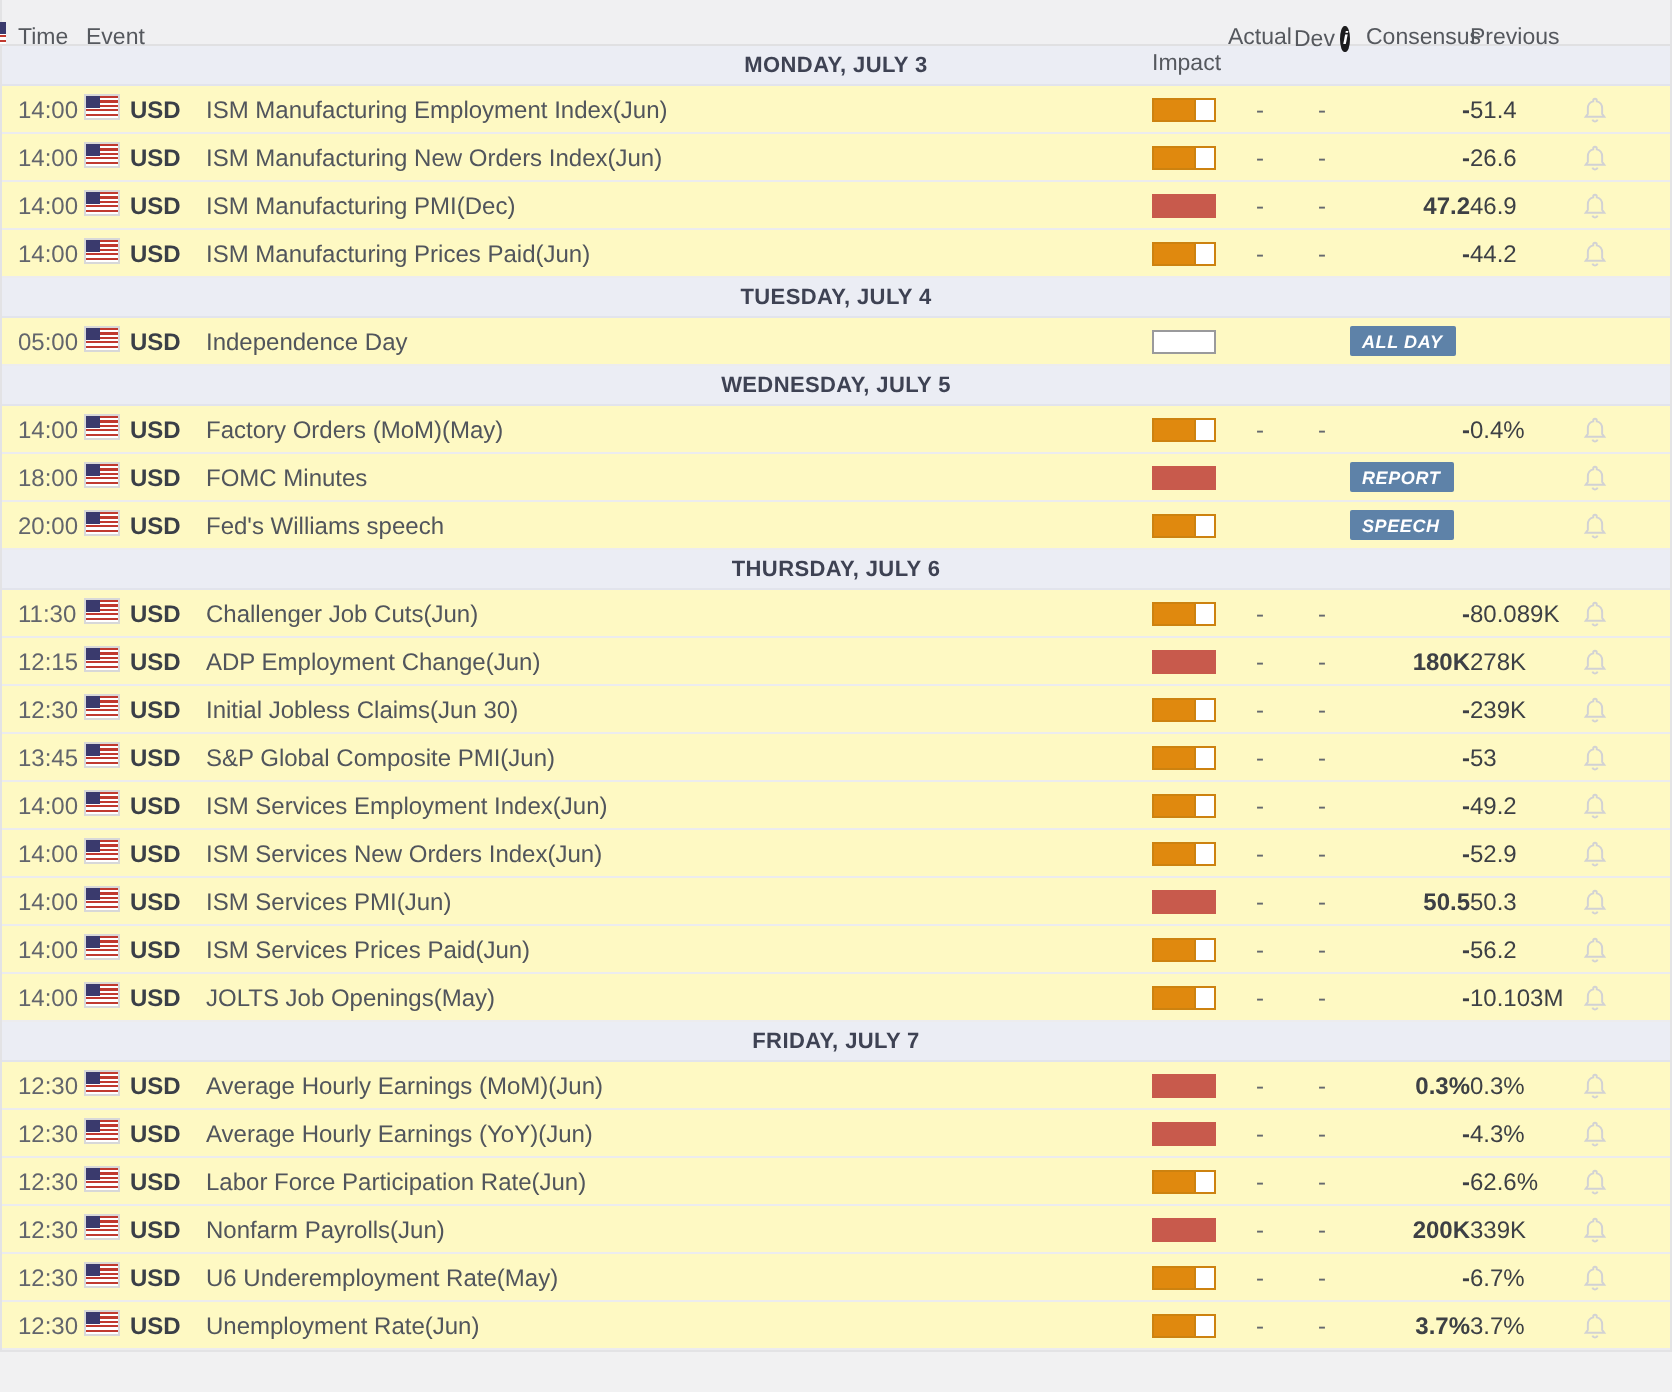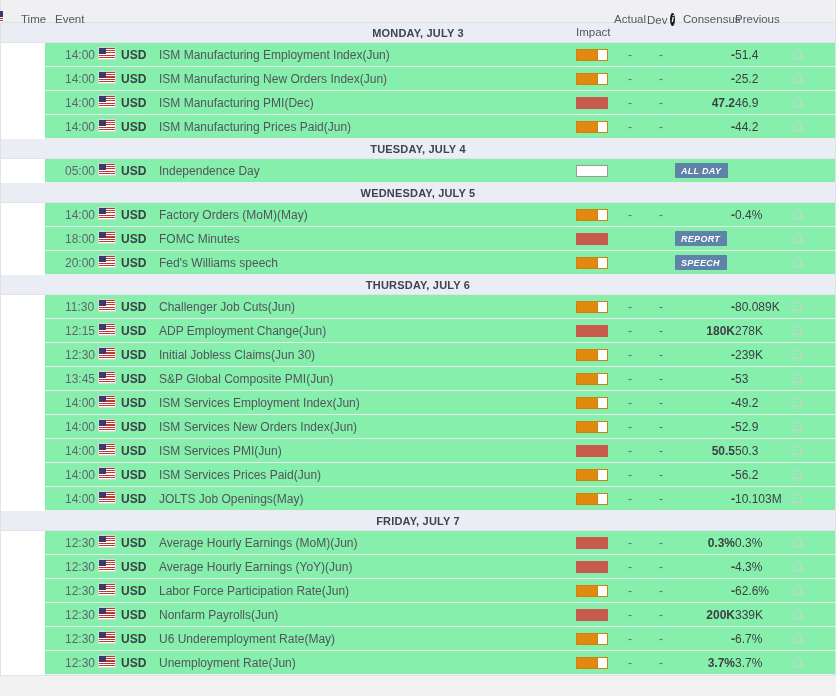--- a/index.html
+++ b/index.html
@@ -15,21 +15,21 @@
     background: #fff;
     border-left: 1px solid #e3e3e5;
     border-right: 1px solid #e3e3e5;
     border-bottom: 1px solid #e3e3e5;
   }
   
   .grid {
     display: grid;
     grid-template-columns: 34px 22px 38px 1fr 40px 34px 28px 60px 40px 44px;
     align-items: center;
-    padding-left: 20px;
+    padding-left: 8px;
     padding-right: 16px;
   }
   .thead {
     height: 23px;
     background: #f0f0f2;
     border-bottom: 1px solid #e0e0e2;
     font-size: 11.5px;
     color: #55585e;
   }
   .thead .h-event { grid-column: 2 / 5; }
@@ -50,22 +50,21 @@
     background: #ebedf4;
     border-bottom: 1px solid #e2e4ec;
     display: flex; align-items: center; justify-content: center;
     font-size: 11px; font-weight: bold; color: #3e4253;
     letter-spacing: .2px;
   }
   .row {
     height: 24px;
     border-bottom: 1px solid #ececee;
     font-size: 12px;
-    background: #86efac;
-    margin-left: 44px;
+    background: #fef9c3;
   }
   .c-time { color: #62656c; }
   .flag {
     display: inline-block; width: 16px; height: 11px; position: relative;
     background: repeating-linear-gradient(to bottom, #c0392f 0 1.1px, #fff 1.1px 2.2px);
     outline: 1px solid #d8d8d8;
   }
   .flag::after {
     content: ""; position: absolute; top: 0; left: 0;
     width: 7px; height: 6px; background: #3a3a6d;
@@ -153,21 +152,21 @@
     <span class="c-event">ISM Manufacturing New Orders Index(Jun)</span>
     <span class="c-impact">
           <span class="bar medium"></span>
         </span>
     <span class="c-actual">-</span>
     <span class="c-dev">-</span>
     <span class="c-consensus">
       <span>-</span>
       
     </span>
-    <span class="c-previous">25.2</span>
+    <span class="c-previous">26.6</span>
     <span class="c-bell">
       <svg width="13" height="14" viewBox="0 0 16 17">
         <path d="M8 1.6a1.1 1.1 0 0 1 1.1 1.1v.5c2 .5 3.3 2.1 3.3 4.3v3.4l1.3 1.7H2.3l1.3-1.7V7.5c0-2.2 1.3-3.8 3.3-4.3v-.5A1.1 1.1 0 0 1 8 1.6z" fill="none" stroke="#d2d2d4" stroke-width="1.2"></path>
         <path d="M6.4 14.4a1.7 1.7 0 0 0 3.2 0" fill="none" stroke="#d2d2d4" stroke-width="1.2"></path>
       </svg>
     </span>
   </div>
 
   <div class="grid row">
     <span class="c-time">14:00</span>

